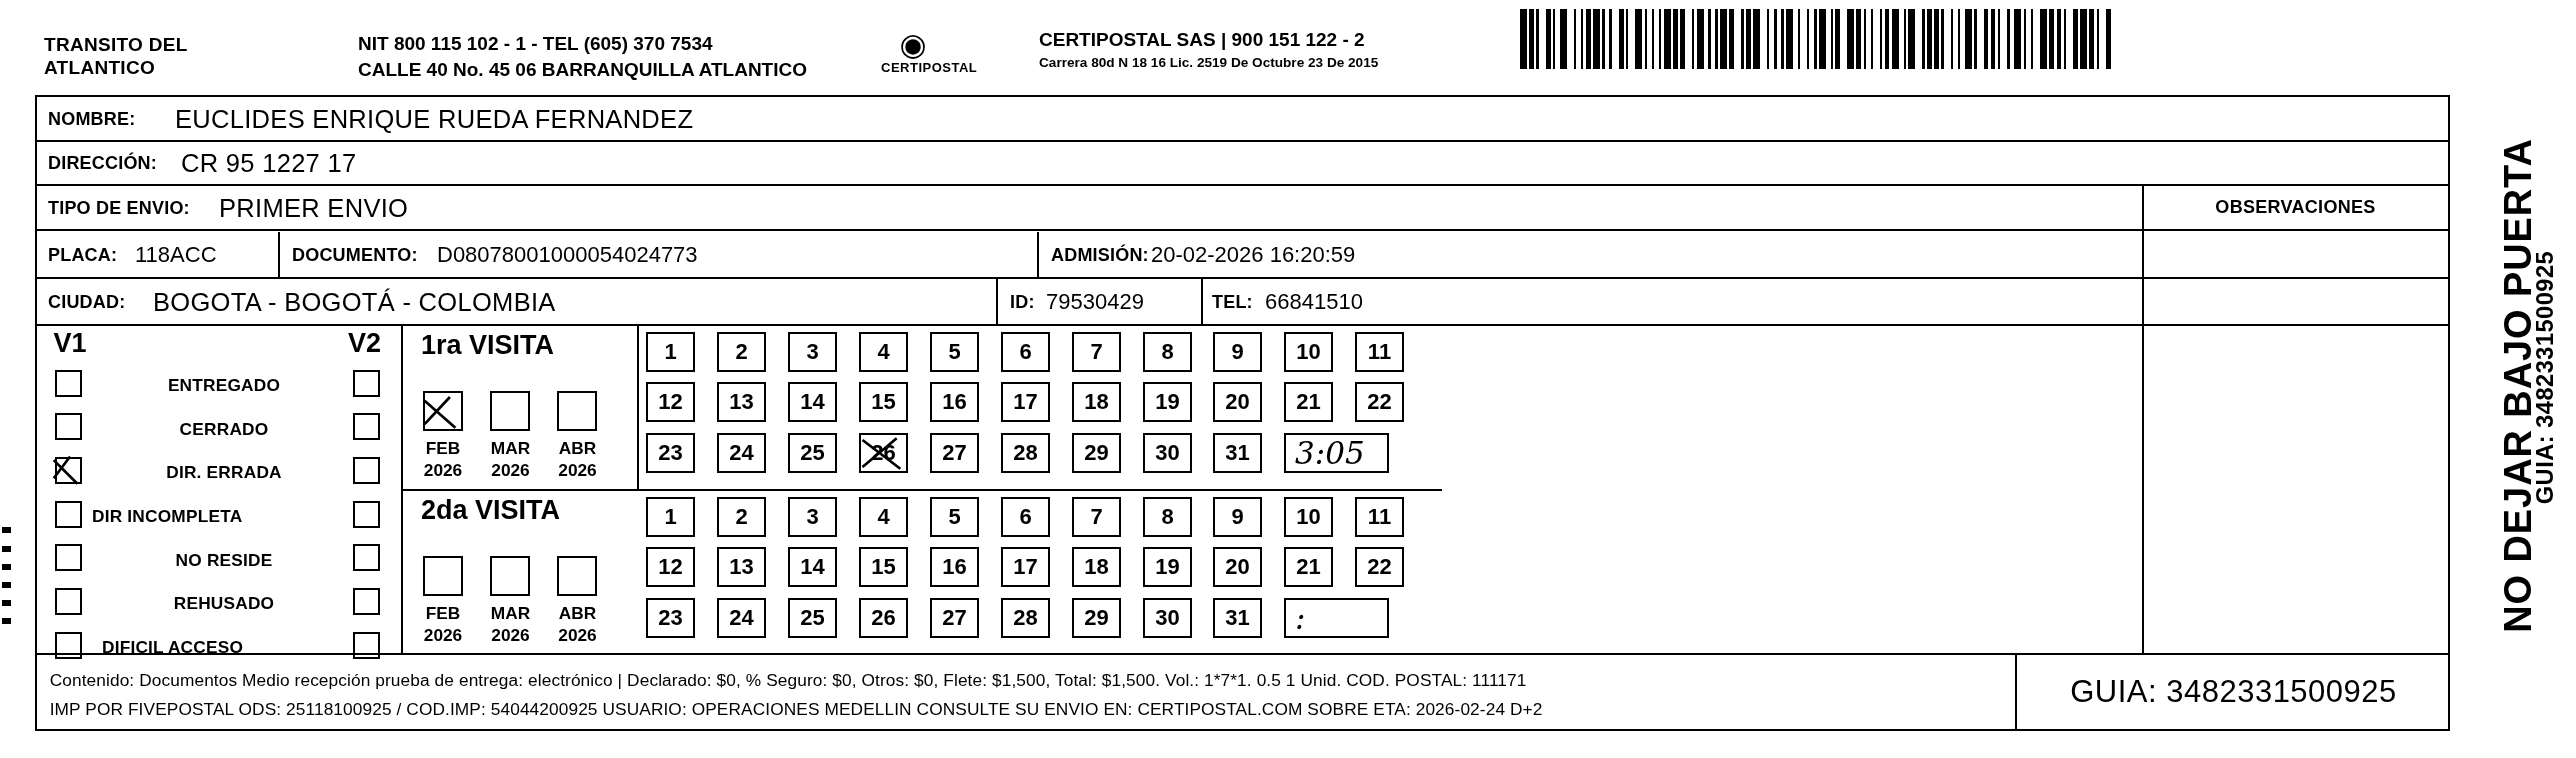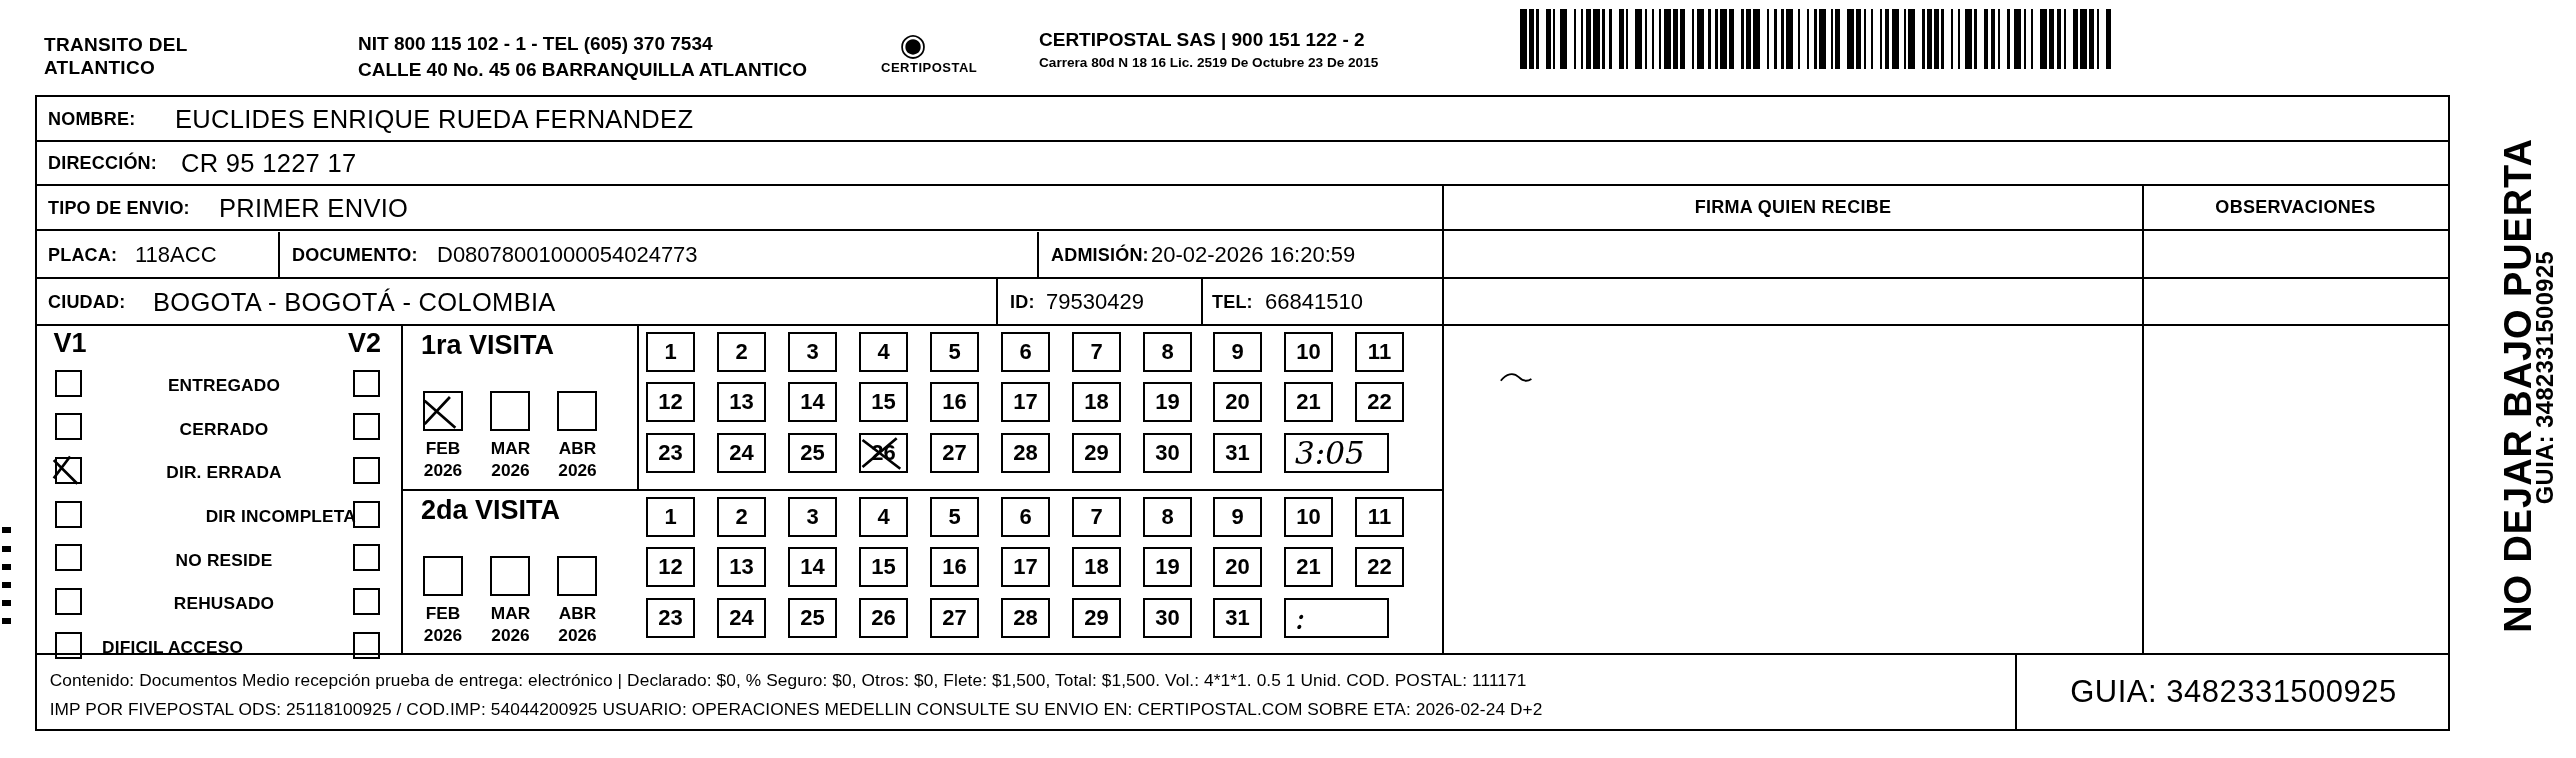--- a/index.html
+++ b/index.html
@@ -290,28 +290,20 @@
       <span class="pad lbl" style="left:11px">CIUDAD:</span>
       <span class="pad val" style="left:116px">BOGOTA - BOGOTÁ - COLOMBIA</span>
       <div class="cellline" style="left:959px"></div>
       <span class="pad lbl" style="left:973px">ID:</span>
       <span class="pad valm" style="left:1009px">79530429</span>
       <div class="cellline" style="left:1164px"></div>
       <span class="pad lbl" style="left:1175px">TEL:</span>
       <span class="pad valm" style="left:1228px">66841510</span>
     </div>
 
-    <div class="firma-col">
-      <div class="colhead">FIRMA QUIEN RECIBE</div>
-      <div class="mark" style="left:55px;top:182px">
-        <svg width="36" height="22" viewBox="0 0 40 24">
-            <path d="M2 14 C8 6, 16 4, 22 10 C26 14, 30 16, 36 12" stroke="#000" stroke-width="2" fill="none"></path>
-          </svg>
-      </div>
-    </div>
 
     <div class="obs-col">
       <div class="colhead">OBSERVACIONES</div>
     </div>
 
     <div class="row" id="r-grid"></div>
 
     <div class="vcol" style="left:0;width:364px">
       <div class="vtitle" style="position:absolute;left:16.4px;top:1.8px">V1</div>
       <div class="vtitle" style="position:absolute;left:311px;top:1.8px">V2</div>
@@ -328,21 +320,21 @@
       <div class="chk" style="left:316px;top:131px"></div>
       <div class="chkrow-label" style="left:64px;top:136px;width:246px;text-align:center">DIR. ERRADA</div>
       <div class="mark" style="left:12.7px;top:125px">
         <svg width="42" height="40" viewBox="0 0 46 44">
             <path d="M4 30 L22 6 M4 10 L30 36" stroke="#000" stroke-width="3" fill="none"></path>
           </svg>
       </div>
 
       <div class="chk" style="left:18px;top:175px"></div>
       <div class="chk" style="left:316px;top:175px"></div>
-      <div class="chkrow-label" style="left:55px;top:180px;width:264px;text-align:right">DIR INCOMPLETA</div>
+      <div class="chkrow-label" style="left:55px;top:180px;width:264px;text-align:left">DIR INCOMPLETA</div>
 
       <div class="chk" style="left:18px;top:218px"></div>
       <div class="chk" style="left:316px;top:218px"></div>
       <div class="chkrow-label" style="left:64px;top:224px;width:246px;text-align:center">NO RESIDE</div>
 
       <div class="chk" style="left:18px;top:262px"></div>
       <div class="chk" style="left:316px;top:262px"></div>
       <div class="chkrow-label" style="left:64px;top:267px;width:246px;text-align:center">REHUSADO</div>
 
       <div class="chk" style="left:18px;top:306px"></div>
@@ -457,21 +449,21 @@
         <div class="day" style="left: 293px; top: 107px;">27</div>
         <div class="day" style="left: 364px; top: 107px;">28</div>
         <div class="day" style="left: 435px; top: 107px;">29</div>
         <div class="day" style="left: 506px; top: 107px;">30</div>
         <div class="day" style="left: 576px; top: 107px;">31</div>
         <div class="day wide" style="left: 647px; top: 107px;"></div>
         <div class="script" style="left: 658px; top: 109px;">:</div>
       </div>
 
     <div class="row" id="r-cont">
-      <span class="cont-text" style="top:14.5px">Contenido: Documentos Medio recepción prueba de entrega: electrónico | Declarado: $0, % Seguro: $0, Otros: $0, Flete: $1,500, Total: $1,500. Vol.: 4*1*1. 0.5  1 Unid. COD. POSTAL: 111171</span>
+      <span class="cont-text" style="top:14.5px">Contenido: Documentos Medio recepción prueba de entrega: electrónico | Declarado: $0, % Seguro: $0, Otros: $0, Flete: $1,500, Total: $1,500. Vol.: 1*7*1. 0.5  1 Unid. COD. POSTAL: 111171</span>
       <span class="cont-text" style="top:44px">IMP POR FIVEPOSTAL ODS: 25118100925 / COD.IMP: 54044200925 USUARIO: OPERACIONES MEDELLIN CONSULTE SU ENVIO EN: CERTIPOSTAL.COM SOBRE ETA: 2026-02-24 D+2</span>
     </div>
     <div class="guia-box">
       <span>GUIA: 3482331500925</span>
     </div>
 
   </div>
 
   <div class="vert">
     <div class="t1">NO DEJAR BAJO PUERTA</div>

